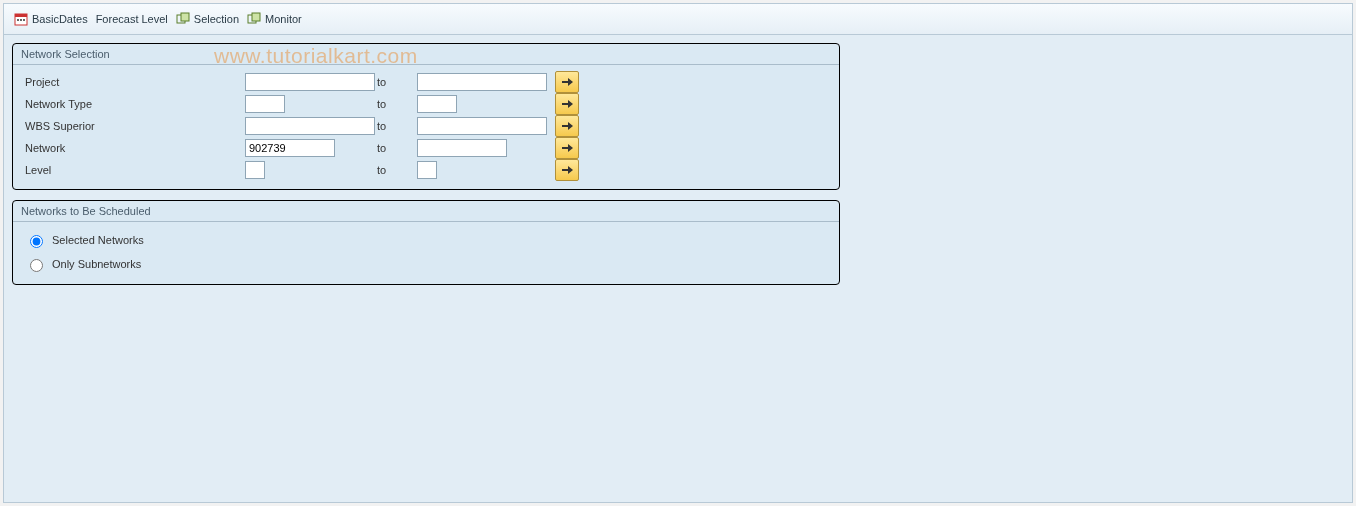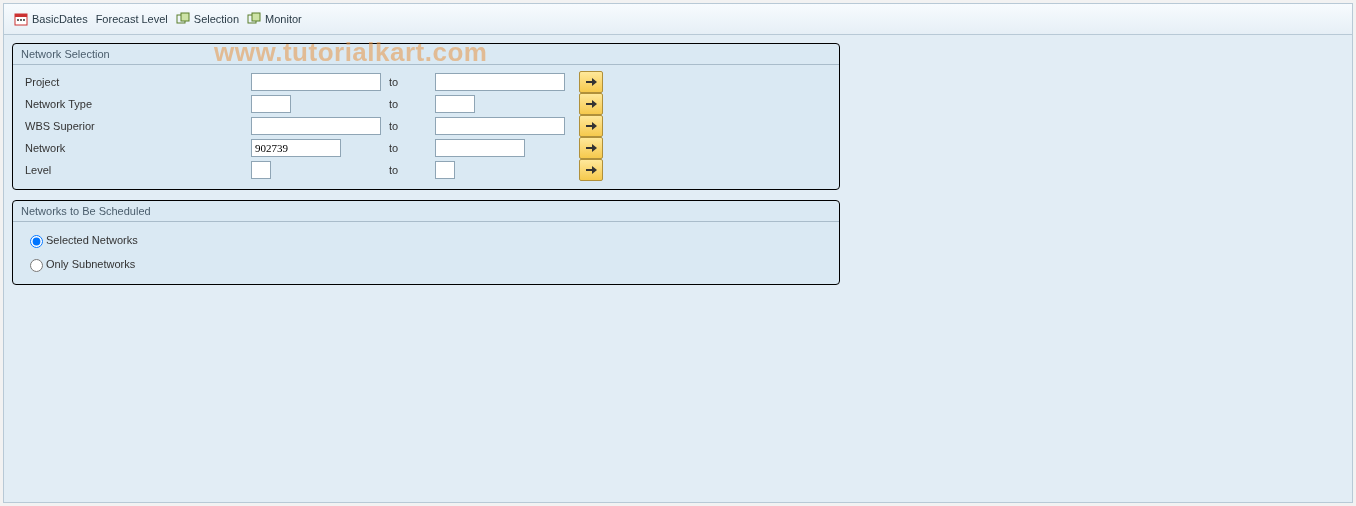--- a/index.html
+++ b/index.html
@@ -84,38 +84,37 @@
   .divider {
     height: 1px;
     background: #a9bcca;
     margin: 2px 0 6px 0;
   }
   .row {
     display: flex;
     align-items: center;
     height: 22px;
     padding: 0 8px;
-    gap: 6px;
   }
   .lbl {
     width: 220px;
     color: #333;
     padding-left: 4px;
   }
   .in {
     height: 18px;
     border: 1px solid #8fa5b5;
     background: #fff;
     box-sizing: border-box;
     padding: 1px 3px;
     font-family: Arial, Helvetica, sans-serif;
     font-size: 11px;
   }
   .in.w-lg { width: 130px; }
-  .in.w-md { width: 90px; font-family: Liberation Serif, serif; }
+  .in.w-md { width: 90px; }
   .in.w-sm { width: 40px; }
   .in.w-xs { width: 20px; }
 
   .to {
     width: 40px;
     text-align: left;
     padding-left: 2px;
     color: #333;
   }
   .col-from { width: 130px; display:flex; }
@@ -131,31 +130,32 @@
     align-items: center;
     justify-content: center;
     margin-left: 6px;
     cursor: pointer;
   }
   .mso-btn svg { display:block; }
 
   .opt-row {
     display:flex;
     align-items:center;
+    gap:6px;
     padding: 2px 12px;
     height: 20px;
   }
 
   
   .watermark {
     position: absolute;
-    top: 33px;
+    top: 40px;
     left: 210px;
-    font-size: 26px;
-    font-weight: bold;
+    font-size: 21px;
+    font-weight: normal;
     color: rgba(232,150,70,0.55);
     pointer-events: none;
     letter-spacing: 0.5px;
     z-index: 5;
   }
 </style>
 </head>
 <body>
 
 <div class="frame">

